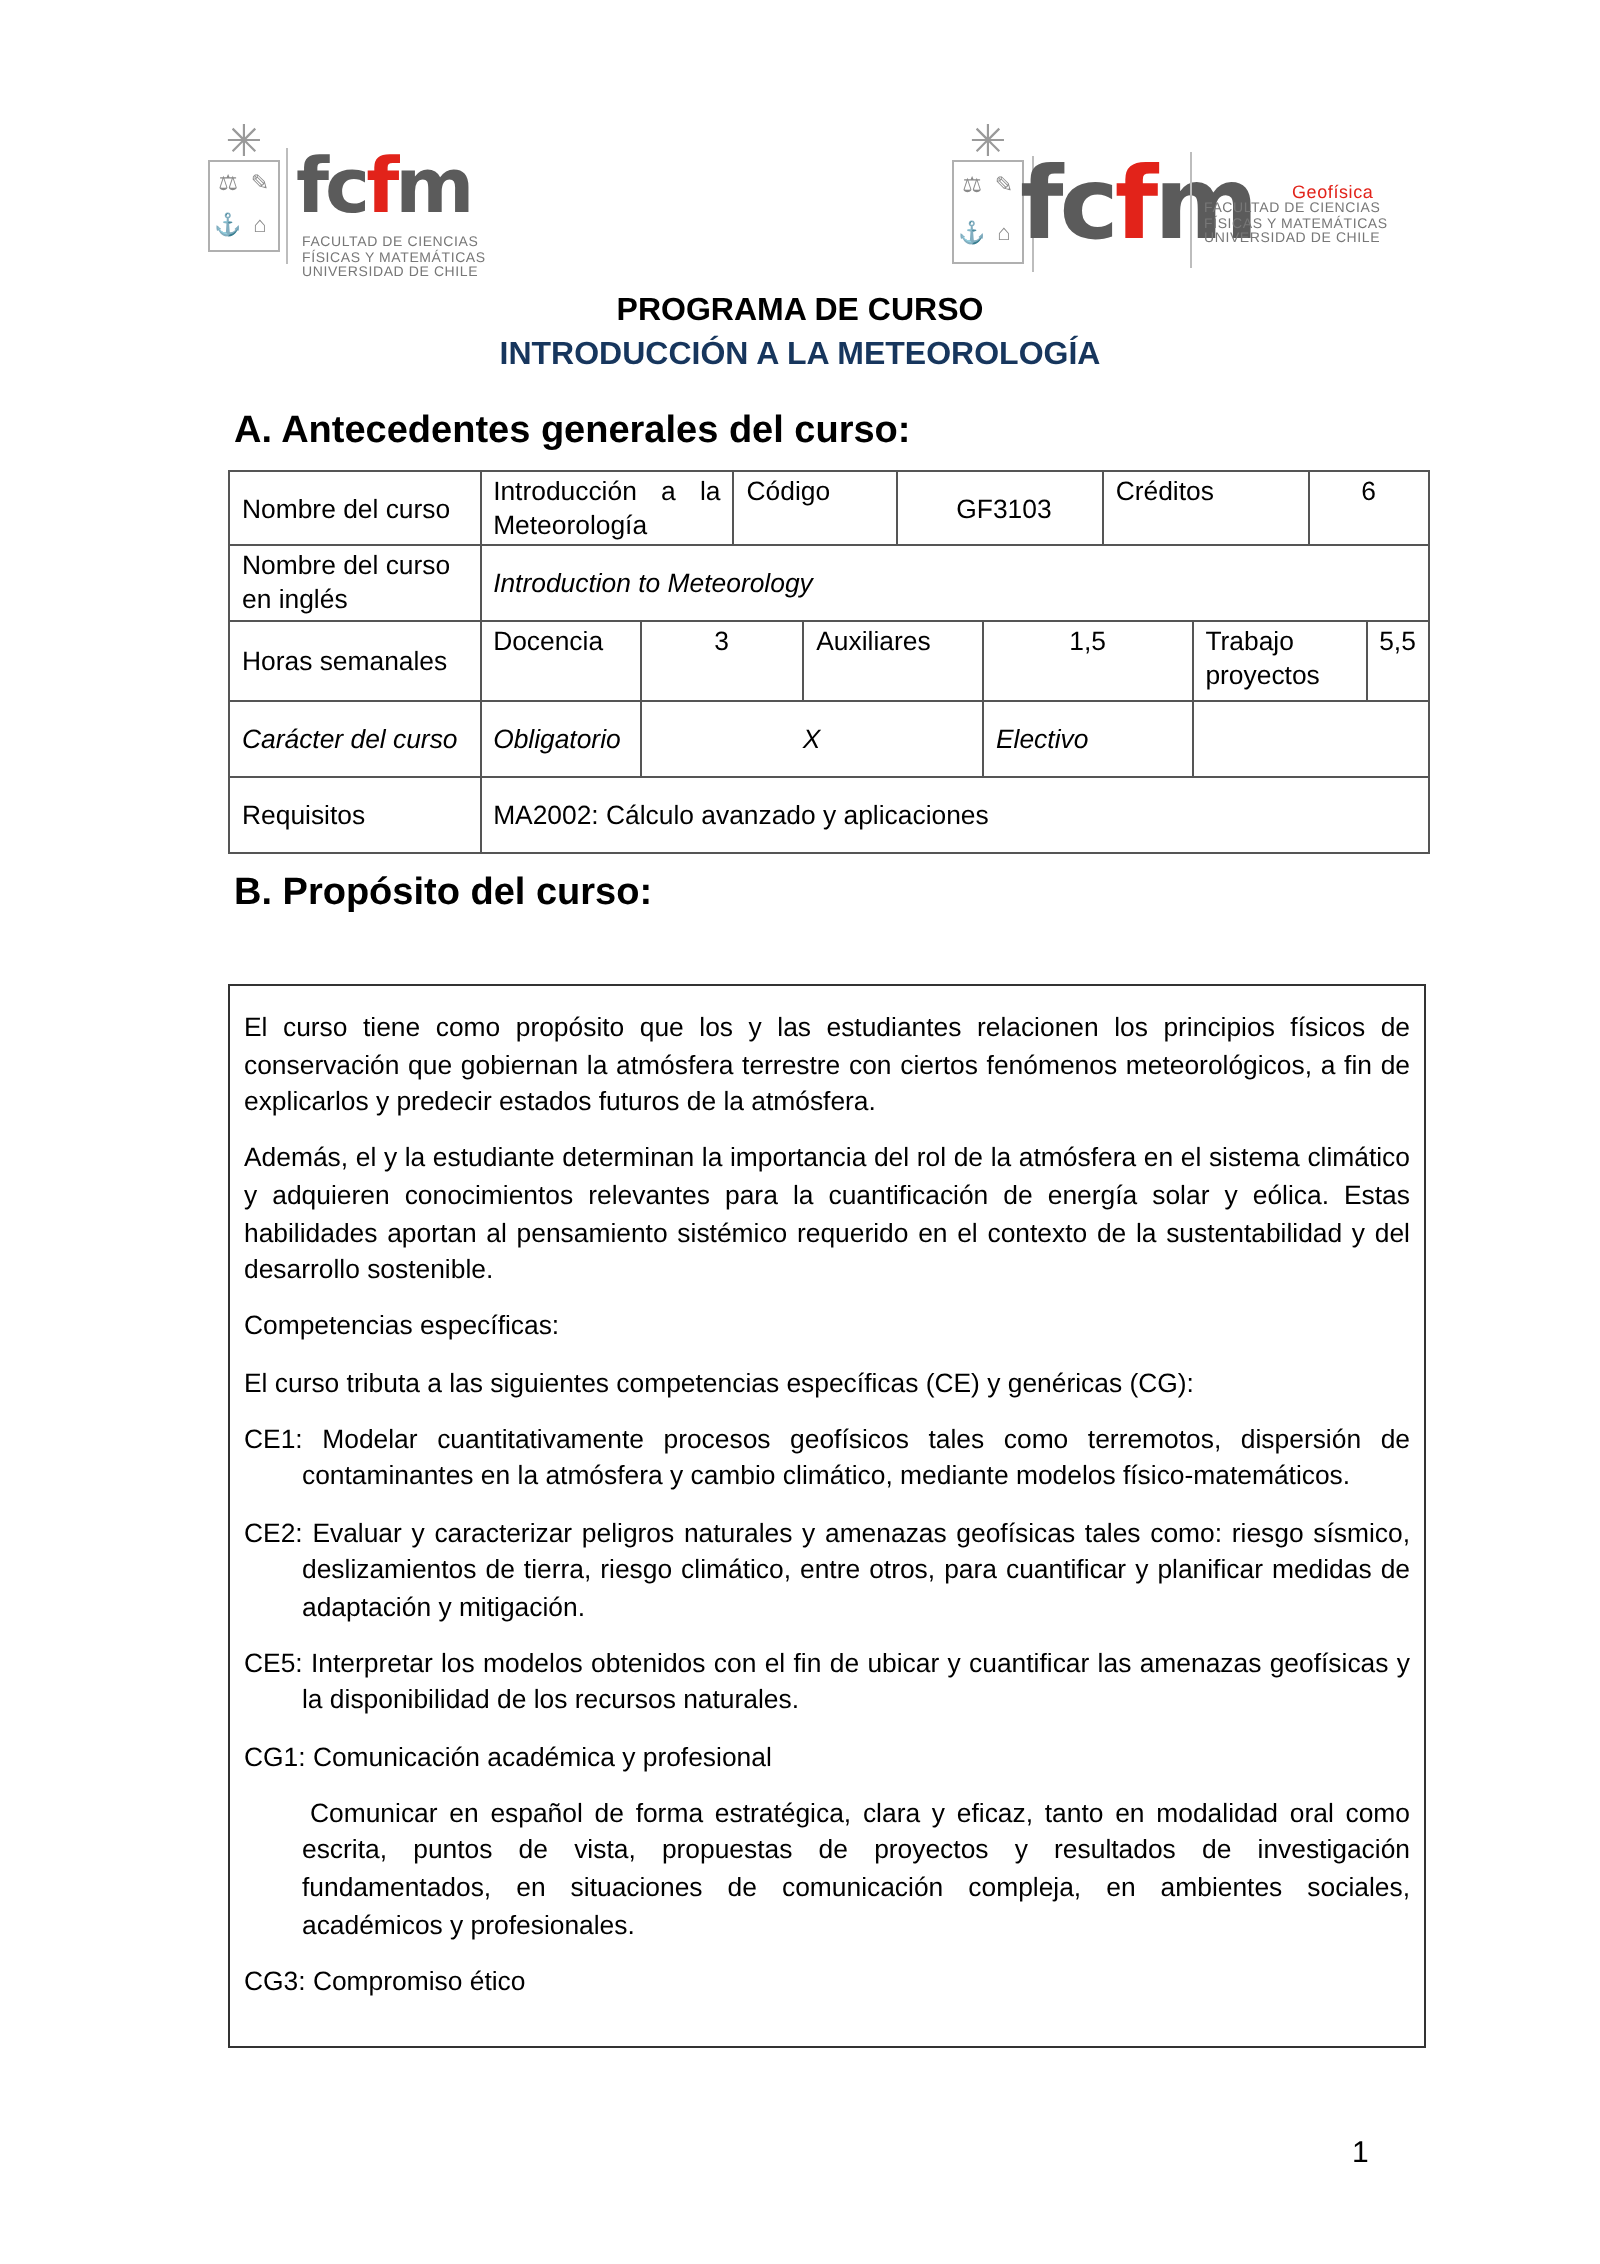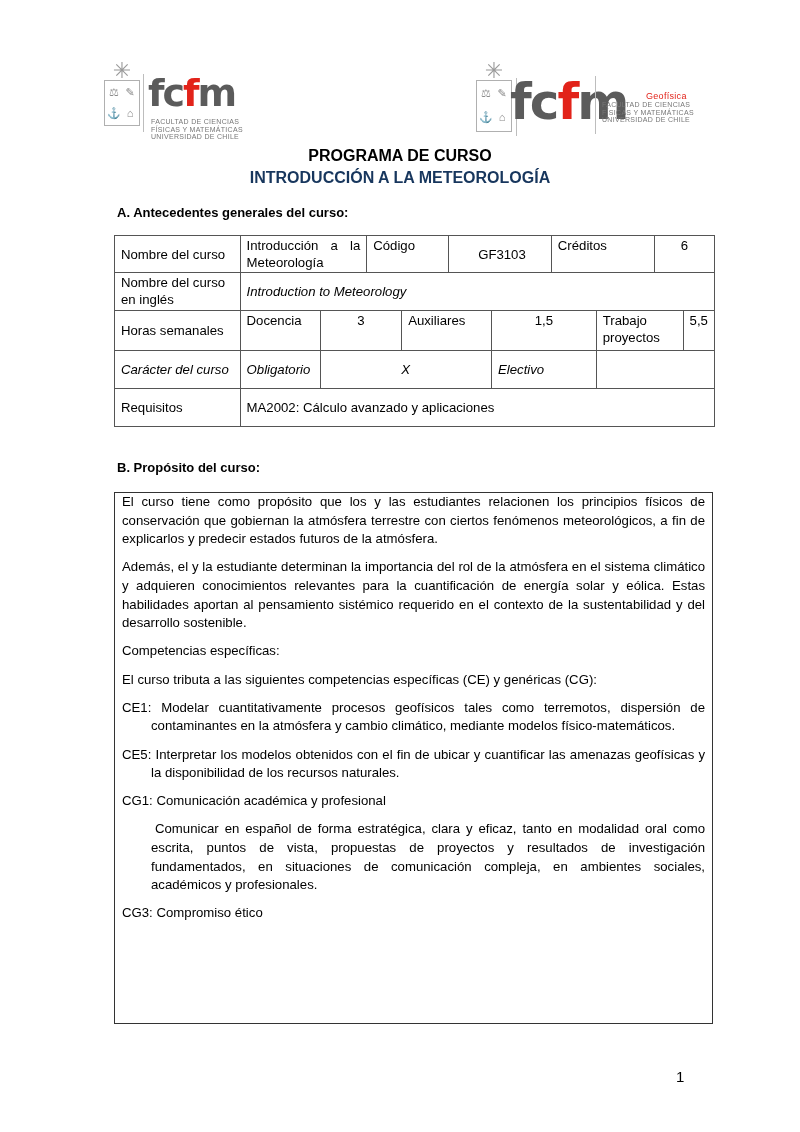--- a/index.html
+++ b/index.html
@@ -20,36 +20,36 @@
   .logo-sub { position: absolute; font-family: "Liberation Sans", sans-serif; font-size: 7px;
               line-height: 7.5px; color: #777; letter-spacing: 0.3px; }
   .vline { position: absolute; width: 1px; background: #bdbdbd; }
   .geo { color: #e2231a; font-size: 9px; }
 
   
   .title1 { left: 0; width: 800px; top: 147px; text-align: center; font-weight: bold;
             font-size: 16px; }
   .title2 { left: 0; width: 800px; top: 169px; text-align: center; font-weight: bold;
             font-size: 16px; color: #17365d; }
-  .section { left: 117px; font-weight: bold; font-size: 13px; }
+  .section { left: 117px; font-weight: bold; font-size: 19px; }
 
   
   table.info { position: absolute; left: 114px; top: 235px; width: 601px; border-collapse: collapse;
                font-size: 13.2px; }
   table.info td { border: 1px solid #555; padding: 1px 6px; vertical-align: top; line-height: 17px; }
   .c { text-align: center; }
   .mid { vertical-align: middle !important; }
   .it { font-style: italic; }
 
   
   .box { position: absolute; left: 114px; top: 492px; width: 599px; height: 532px;
          border: 1px solid #333; box-sizing: border-box; padding: 0 7px 0 7px;
          font-size: 13.2px; line-height: 18.6px; }
   .box p { margin: 0 0 9.6px 0; text-align: justify; }
-  .box p.first { margin-top: 0; }
+  .box p.first { margin-top: 12px; }
   .hang { padding-left: 29px; text-indent: -29px; }
   .ind { padding-left: 29px; }
   .pagenum { left: 676px; top: 1068px; font-size: 15px; }
 </style>
 </head>
 <body>
 
 <div class="logo" style="left:104px; top:56px; width:140px; height:80px;">
   <div class="crest" style="left:0; top:24px;">
     <div class="sun">✳</div>
@@ -134,27 +134,28 @@
     <td colspan="2" class="mid">Electivo</td>
     <td colspan="3" class="mid"></td>
   </tr>
   <tr style="height:38px;">
     <td class="mid">Requisitos</td>
     <td colspan="10" class="mid">MA2002: Cálculo avanzado y aplicaciones</td>
   </tr>
 </tbody>
   </table>
 
-<div class="abs section" style="top:460px;">B.  Propósito del curso:</div>
+<div class="abs section" style="top:436px;">B.  Propósito del curso:</div>
 
 <div class="box">
   <p class="first">El curso tiene como propósito que los y las estudiantes relacionen los principios físicos de conservación que gobiernan la atmósfera terrestre con ciertos fenómenos meteorológicos, a fin de explicarlos y predecir estados futuros de la atmósfera.</p>
   <p>Además, el y la estudiante determinan la importancia del rol de la atmósfera en el sistema climático y adquieren conocimientos relevantes para la cuantificación de energía solar y eólica. Estas habilidades aportan al pensamiento sistémico requerido en el contexto de la sustentabilidad y del desarrollo sostenible.</p>
   <p>Competencias específicas:</p>
   <p>El curso tributa a las siguientes competencias específicas (CE) y genéricas (CG):</p>
   <p class="hang"><span>CE1:</span> <span>Modelar cuantitativamente procesos geofísicos tales como terremotos, dispersión de contaminantes en la atmósfera y cambio climático, mediante modelos físico-matemáticos.</span></p>
+  <p class="hang"><span>CE2:</span> <span>Evaluar y caracterizar peligros naturales y amenazas geofísicas tales como: riesgo sísmico, deslizamientos de tierra, riesgo climático, entre otros, para cuantificar y planificar medidas de adaptación y mitigación.</span></p>
   <p class="hang"><span>CE5:</span> <span>Interpretar los modelos obtenidos con el fin de ubicar y cuantificar las amenazas geofísicas y la disponibilidad de los recursos naturales.</span></p>
   <p><span>CG1:</span> <span>Comunicación académica y profesional</span></p>
   <p class="ind" style="text-indent:4px;">Comunicar en español de forma estratégica, clara y eficaz, tanto en modalidad oral como escrita, puntos de vista, propuestas de proyectos y resultados de investigación fundamentados, en situaciones de comunicación compleja, en ambientes sociales, académicos y profesionales.</p>
   <p><span>CG3:</span> <span>Compromiso ético</span></p>
 </div>
 
 <div class="abs pagenum">1</div>
 
 </body></html>

